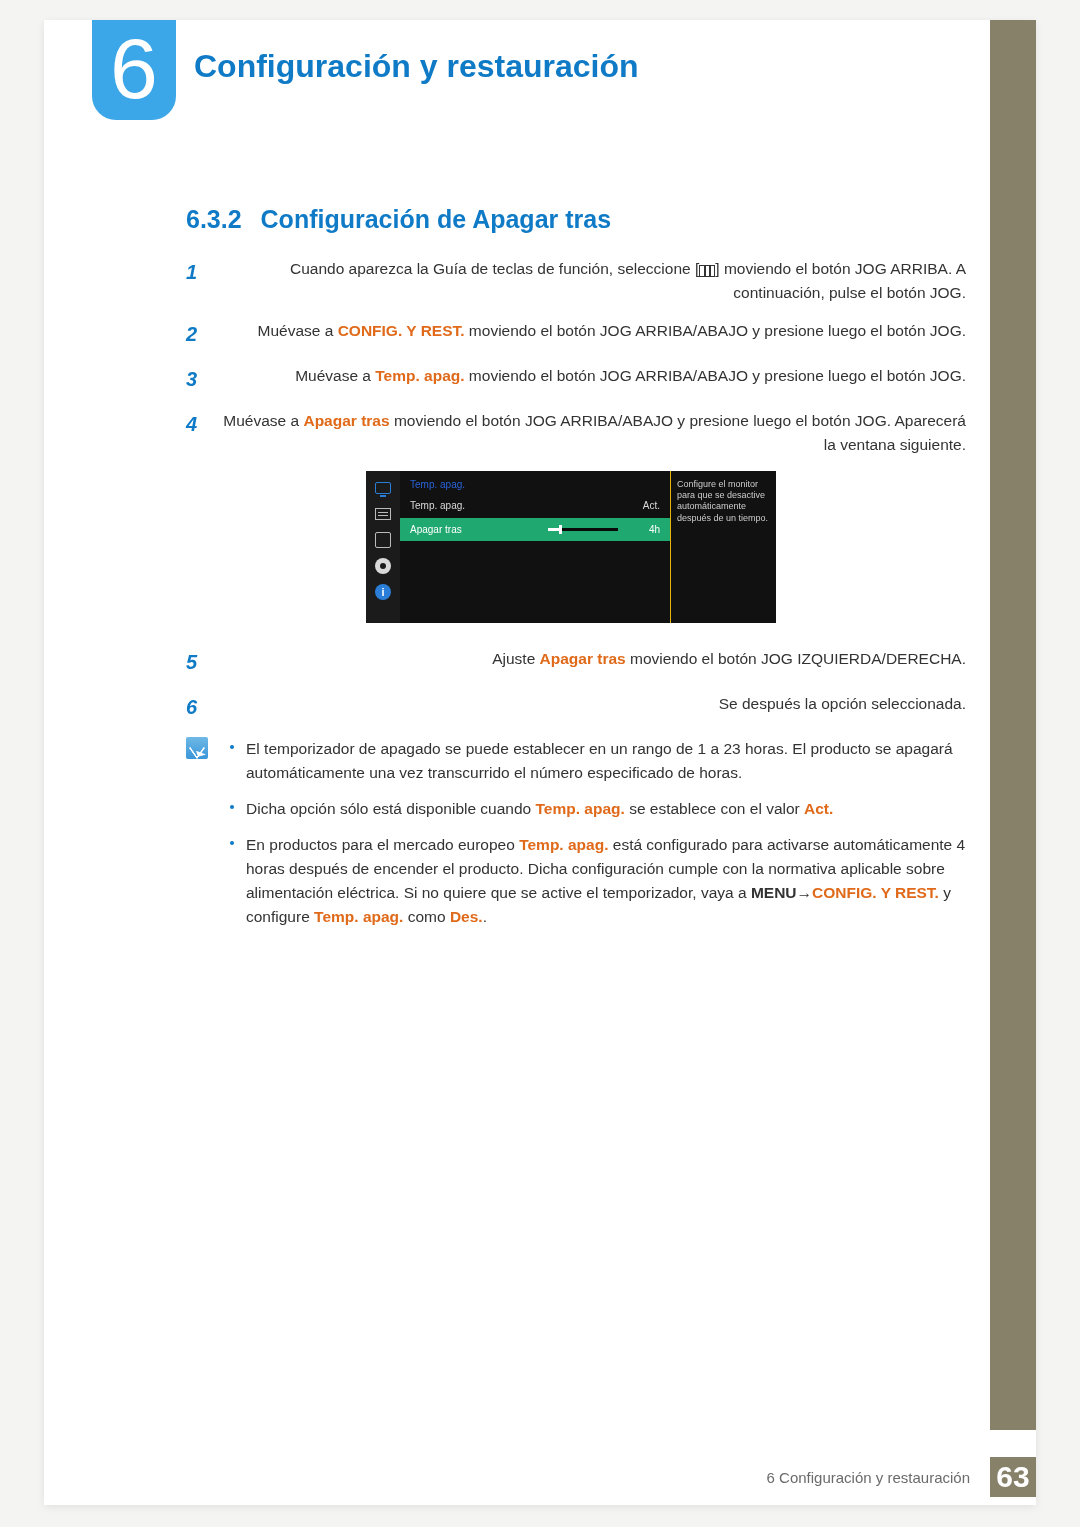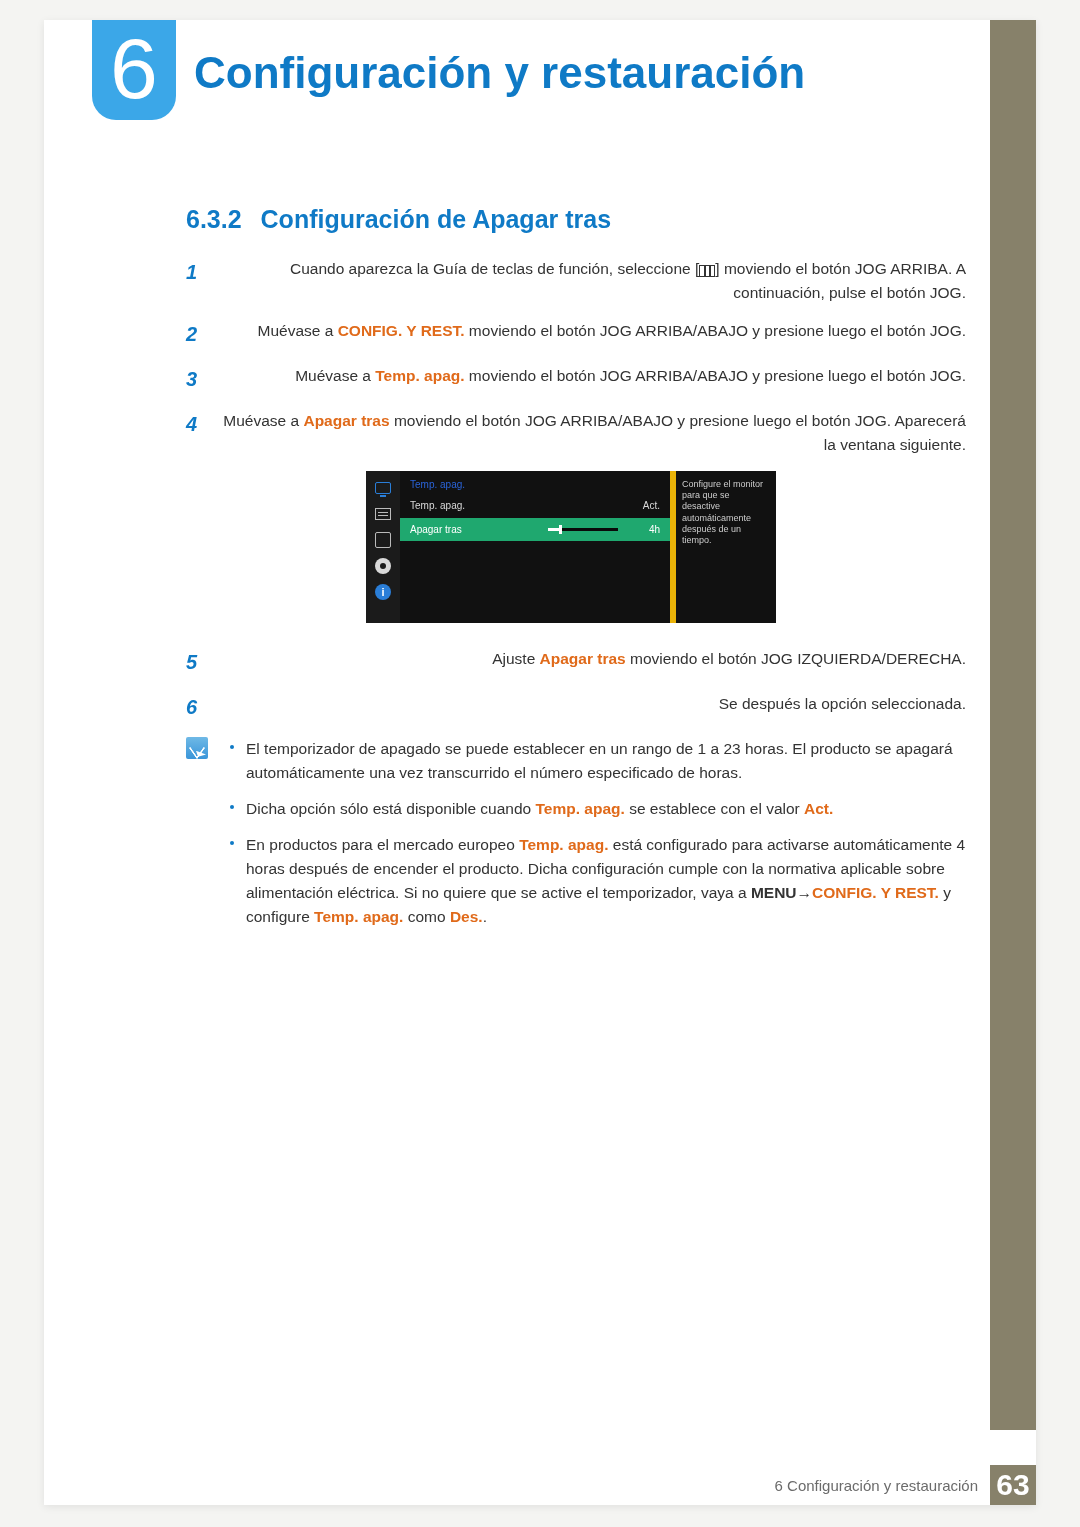--- a/index.html
+++ b/index.html
@@ -32,21 +32,21 @@
     border-bottom-right-radius: 24px;
     color: #fff;
     font-size: 86px;
     font-weight: 300;
     line-height: 96px;
     text-align: center;
   }
   .chapter-title {
     position: absolute;
     left: 150px; top: 28px;
-    font-size: 44px;
+    font-size: 32px;
     color: #0f7ac6;
     font-weight: bold;
   }
   .content {
     position: absolute;
     left: 142px; top: 180px;
     width: 780px;
     font-size: 15.5px;
     color: #333;
     line-height: 1.55;
@@ -121,21 +121,21 @@
   .osd-row .val { width: 34px; text-align:right; }
   .osd-row.sel { background:#1fa86f; color:#fff; }
   .osd-bar { width:70px; height:3px; background:#0a0a0a; margin-right:8px; position:relative; }
   .osd-bar .fill { position:absolute; left:0; top:0; bottom:0; width:16%; background:#fff; }
   .osd-bar .knob { position:absolute; top:-3px; width:3px; height:9px; background:#fff; left:16%; }
   .osd-side {
     width: 106px;
     font-size: 9px;
     color: #ccc;
     padding: 8px 6px;
-    border-left: 6px solid #eab308;
+    border-left: 1px solid #eab308;
     line-height:1.25;
   }
 
   .note-block { display:flex; margin-top: 6px; }
   .note-ico {
     width: 22px; height: 22px;
     background: linear-gradient(#6fb9e6,#3a95d9);
     border-radius: 2px;
     flex-shrink: 0;
     margin-right: 20px;
@@ -161,25 +161,26 @@
     content: "";
     position: absolute;
     left: 2px; top: 8px;
     width: 4px; height: 4px; border-radius: 50%;
     background: #0f7ac6;
   }
   .arrow { display:inline-block; font-family: Arial; }
 
   .footer {
     position: absolute;
-    right: 0; bottom: 0;
+    right: 0; bottom: 8px;
     height: 40px;
     display: flex;
     align-items: center;
     font-size: 15px;
+    gap: 8px;
   }
   .footer .ft-title { color: #6b6b6b; margin-right: 12px; }
   .footer .pagebox {
     width: 46px; height: 40px;
     background: #87816a;
     color: #fff;
     font-size: 30px;
     font-weight: bold;
     display:flex; align-items:center; justify-content:center;
   }

